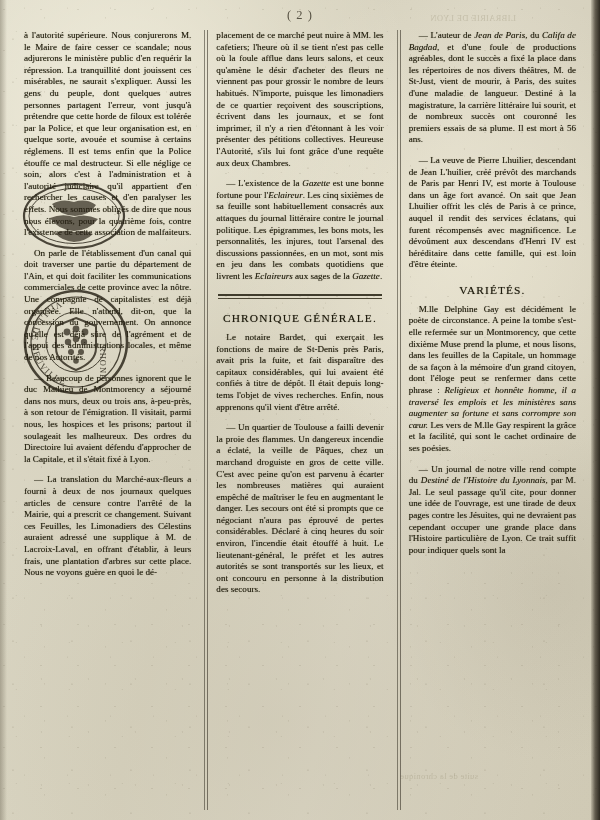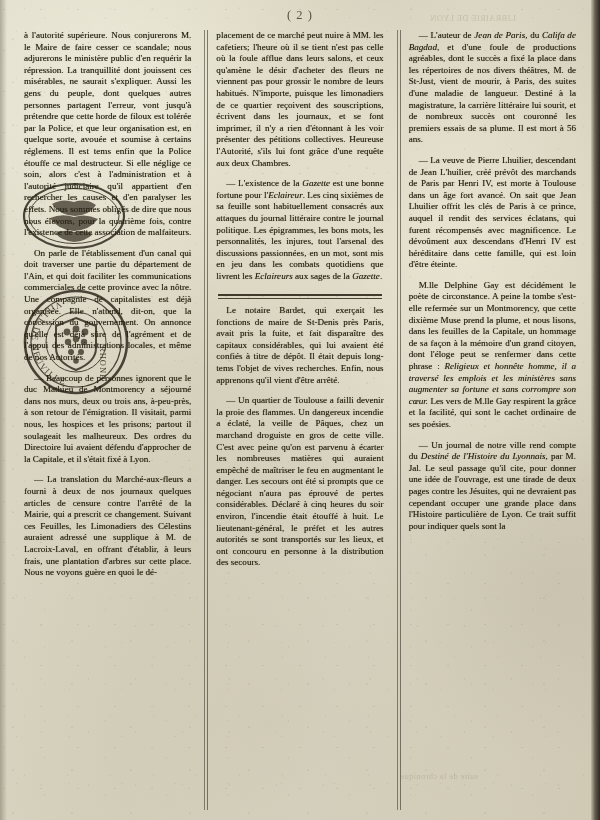--- a/index.html
+++ b/index.html
@@ -168,26 +168,28 @@
       <div class="col">
         <p>à l'autorité supérieure. Nous conjurerons M. le Maire de faire cesser ce scandale; nous adjurerons le ministère public d'en requérir la répression. La tranquillité dont jouissent ces misérables, ne saurait s'expliquer. Aussi les gens du peuple, dont quelques autres personnes partagent l'erreur, vont jusqu'à prétendre que cette horde de filoux est tolérée par la Police, et que leur organisation est, en quelque sorte, avouée et soumise à certains réglemens. Il est tems enfin que la Police étouffe ce mal destructeur. Si elle néglige ce soin, alors c'est à l'administration et à l'autorité judiciaire qu'il appartient d'en rechercher les causes et d'en paralyser les effets. Nous sommes obligés de dire que nous nous élevons, pour la quatrième fois, contre l'existence de cette association de malfaiteurs.</p>
         <p class="indent">On parle de l'établissement d'un canal qui doit traverser une partie du département de l'Ain, et qui doit faciliter les communications commerciales de cette province avec la nôtre. Une compagnie de capitalistes est déjà organisée. Elle n'attend, dit-on, que la concession du gouvernement. On annonce qu'elle est déjà sûre de l'agrément et de l'appui des administrations locales, et même de nos Autorités.</p>
         <p class="indent">— Beaucoup de personnes ignorent que le duc Mathieu de Montmorency a séjourné dans nos murs, deux ou trois ans, à-peu-près, à son retour de l'émigration. Il visitait, parmi nous, les hospices et les prisons; partout il soulageait les malheureux. Des ordres du Directoire lui avaient défendu d'approcher de la Capitale, et il s'était fixé à Lyon.</p>
         <p class="indent">— La translation du Marché-aux-fleurs a fourni à deux de nos journaux quelques articles de censure contre l'arrêté de la Mairie, qui a prescrit ce changement. Suivant ces Feuilles, les Limonadiers des Célestins auraient adressé une supplique à M. de Lacroix-Laval, en offrant d'établir, à leurs frais, une plantation d'arbres sur cette place. Nous ne voyons guère en quoi le dé-</p>
       </div>
       <div class="col">
         <p>placement de ce marché peut nuire à MM. les cafetiers; l'heure où il se tient n'est pas celle où la foule afflue dans leurs salons, et ceux qu'amène le désir d'acheter des fleurs ne viennent pas pour grossir le nombre de leurs habitués. N'importe, puisque les limonadiers de ce quartier reçoivent des souscriptions, écrivent dans les journaux, et se font imprimer, il n'y a rien d'étonnant à les voir présenter des pétitions collectives. Heureuse l'Autorité, s'ils lui font grâce d'une requête aux deux Chambres.</p>
         <p class="indent">— L'existence de la <em>Gazette</em> est une bonne fortune pour l'<em>Eclaireur</em>. Les cinq sixièmes de sa feuille sont habituellement consacrés aux attaques du journal littéraire contre le journal politique. Les épigrammes, les bons mots, les personnalités, les injures, tout l'arsenal des discussions passionnées, en un mot, sont mis en jeu dans les combats quotidiens que livrent les <em>Eclaireurs</em> aux sages de la <em>Gazette</em>.</p>
         <div class="rule"></div>
+        <div class="sec-head">CHRONIQUE GÉNÉRALE.</div>
         <p class="indent">Le notaire Bardet, qui exerçait les fonctions de maire de St-Denis près Paris, avait pris la fuite, et fait disparaître des capitaux considérables, qui lui avaient été confiés à titre de dépôt. Il était depuis long-tems l'objet de vives recherches. Enfin, nous apprenons qu'il vient d'être arrêté.</p>
         <p class="indent">— Un quartier de Toulouse a failli devenir la proie des flammes. Un dangereux incendie a éclaté, la veille de Pâques, chez un marchand droguiste en gros de cette ville. C'est avec peine qu'on est parvenu à écarter les nombreuses matières qui auraient empêché de maîtriser le feu en augmentant le danger. Les secours ont été si prompts que ce négociant n'aura pas éprouvé de pertes considérables. Déclaré à cinq heures du soir environ, l'incendie était étouffé à huit. Le lieutenant-général, le préfet et les autres autorités se sont transportés sur les lieux, et ont concouru en personne à la distribution des secours.</p>
       </div>
       <div class="col">
         <p class="indent">— L'auteur de <em>Jean de Paris</em>, du <em>Califa de Bagdad</em>, et d'une foule de productions agréables, dont le succès a fixé la place dans les répertoires de nos divers théâtres, M. de St-Just, vient de mourir, à Paris, des suites d'une maladie de langueur. Destiné à la magistrature, la carrière littéraire lui sourit, et de nombreux succès ont couronné les premiers essais de sa plume. Il est mort à 56 ans.</p>
         <p class="indent">— La veuve de Pierre Lhuilier, descendant de Jean L'huilier, créé prévôt des marchands de Paris par Henri IV, est morte à Toulouse dans un âge fort avancé. On sait que Jean Lhuilier offrit les clés de Paris à ce prince, auquel il rendit des services éclatans, qui furent récompensés avec magnificence. Le dévoûment aux descendans d'Henri IV est héréditaire dans cette famille, qui est loin d'être éteinte.</p>
+        <div class="sec-head">VARIÉTÉS.</div>
         <p class="indent">M.lle Delphine Gay est décidément le poète de circonstance. A peine la tombe s'est-elle refermée sur un Montmorency, que cette dixième Muse prend la plume, et nous lisons, dans les feuilles de la Capitale, un hommage de sa façon à la mémoire d'un grand citoyen, dont l'éloge peut se renfermer dans cette phrase : <em>Religieux et honnête homme, il a traversé les emplois et les ministères sans augmenter sa fortune et sans corrompre son cœur.</em> Les vers de M.lle Gay respirent la grâce et la facilité, qui sont le cachet ordinaire de ses poésies.</p>
         <p class="indent">— Un journal de notre ville rend compte du <em>Destiné de l'Histoire du Lyonnais</em>, par M. Jal. Le seul passage qu'il cite, pour donner une idée de l'ouvrage, est une tirade de deux pages contre les Jésuites, qui ne devraient pas cependant occuper une grande place dans l'Histoire particulière de Lyon. Ce trait suffit pour indiquer quels sont la</p>
       </div>
     </div>
 
   <div class="stamp stamp-oval">
     <svg viewBox="0 0 104 68" xmlns="http://www.w3.org/2000/svg">
       <ellipse cx="52" cy="34" rx="50" ry="32" fill="none" stroke="#241f14" stroke-width="2.2"></ellipse>
       <ellipse cx="52" cy="34" rx="45" ry="27.5" fill="none" stroke="#241f14" stroke-width="1"></ellipse>
       <g fill="#2a2418" opacity=".85">

